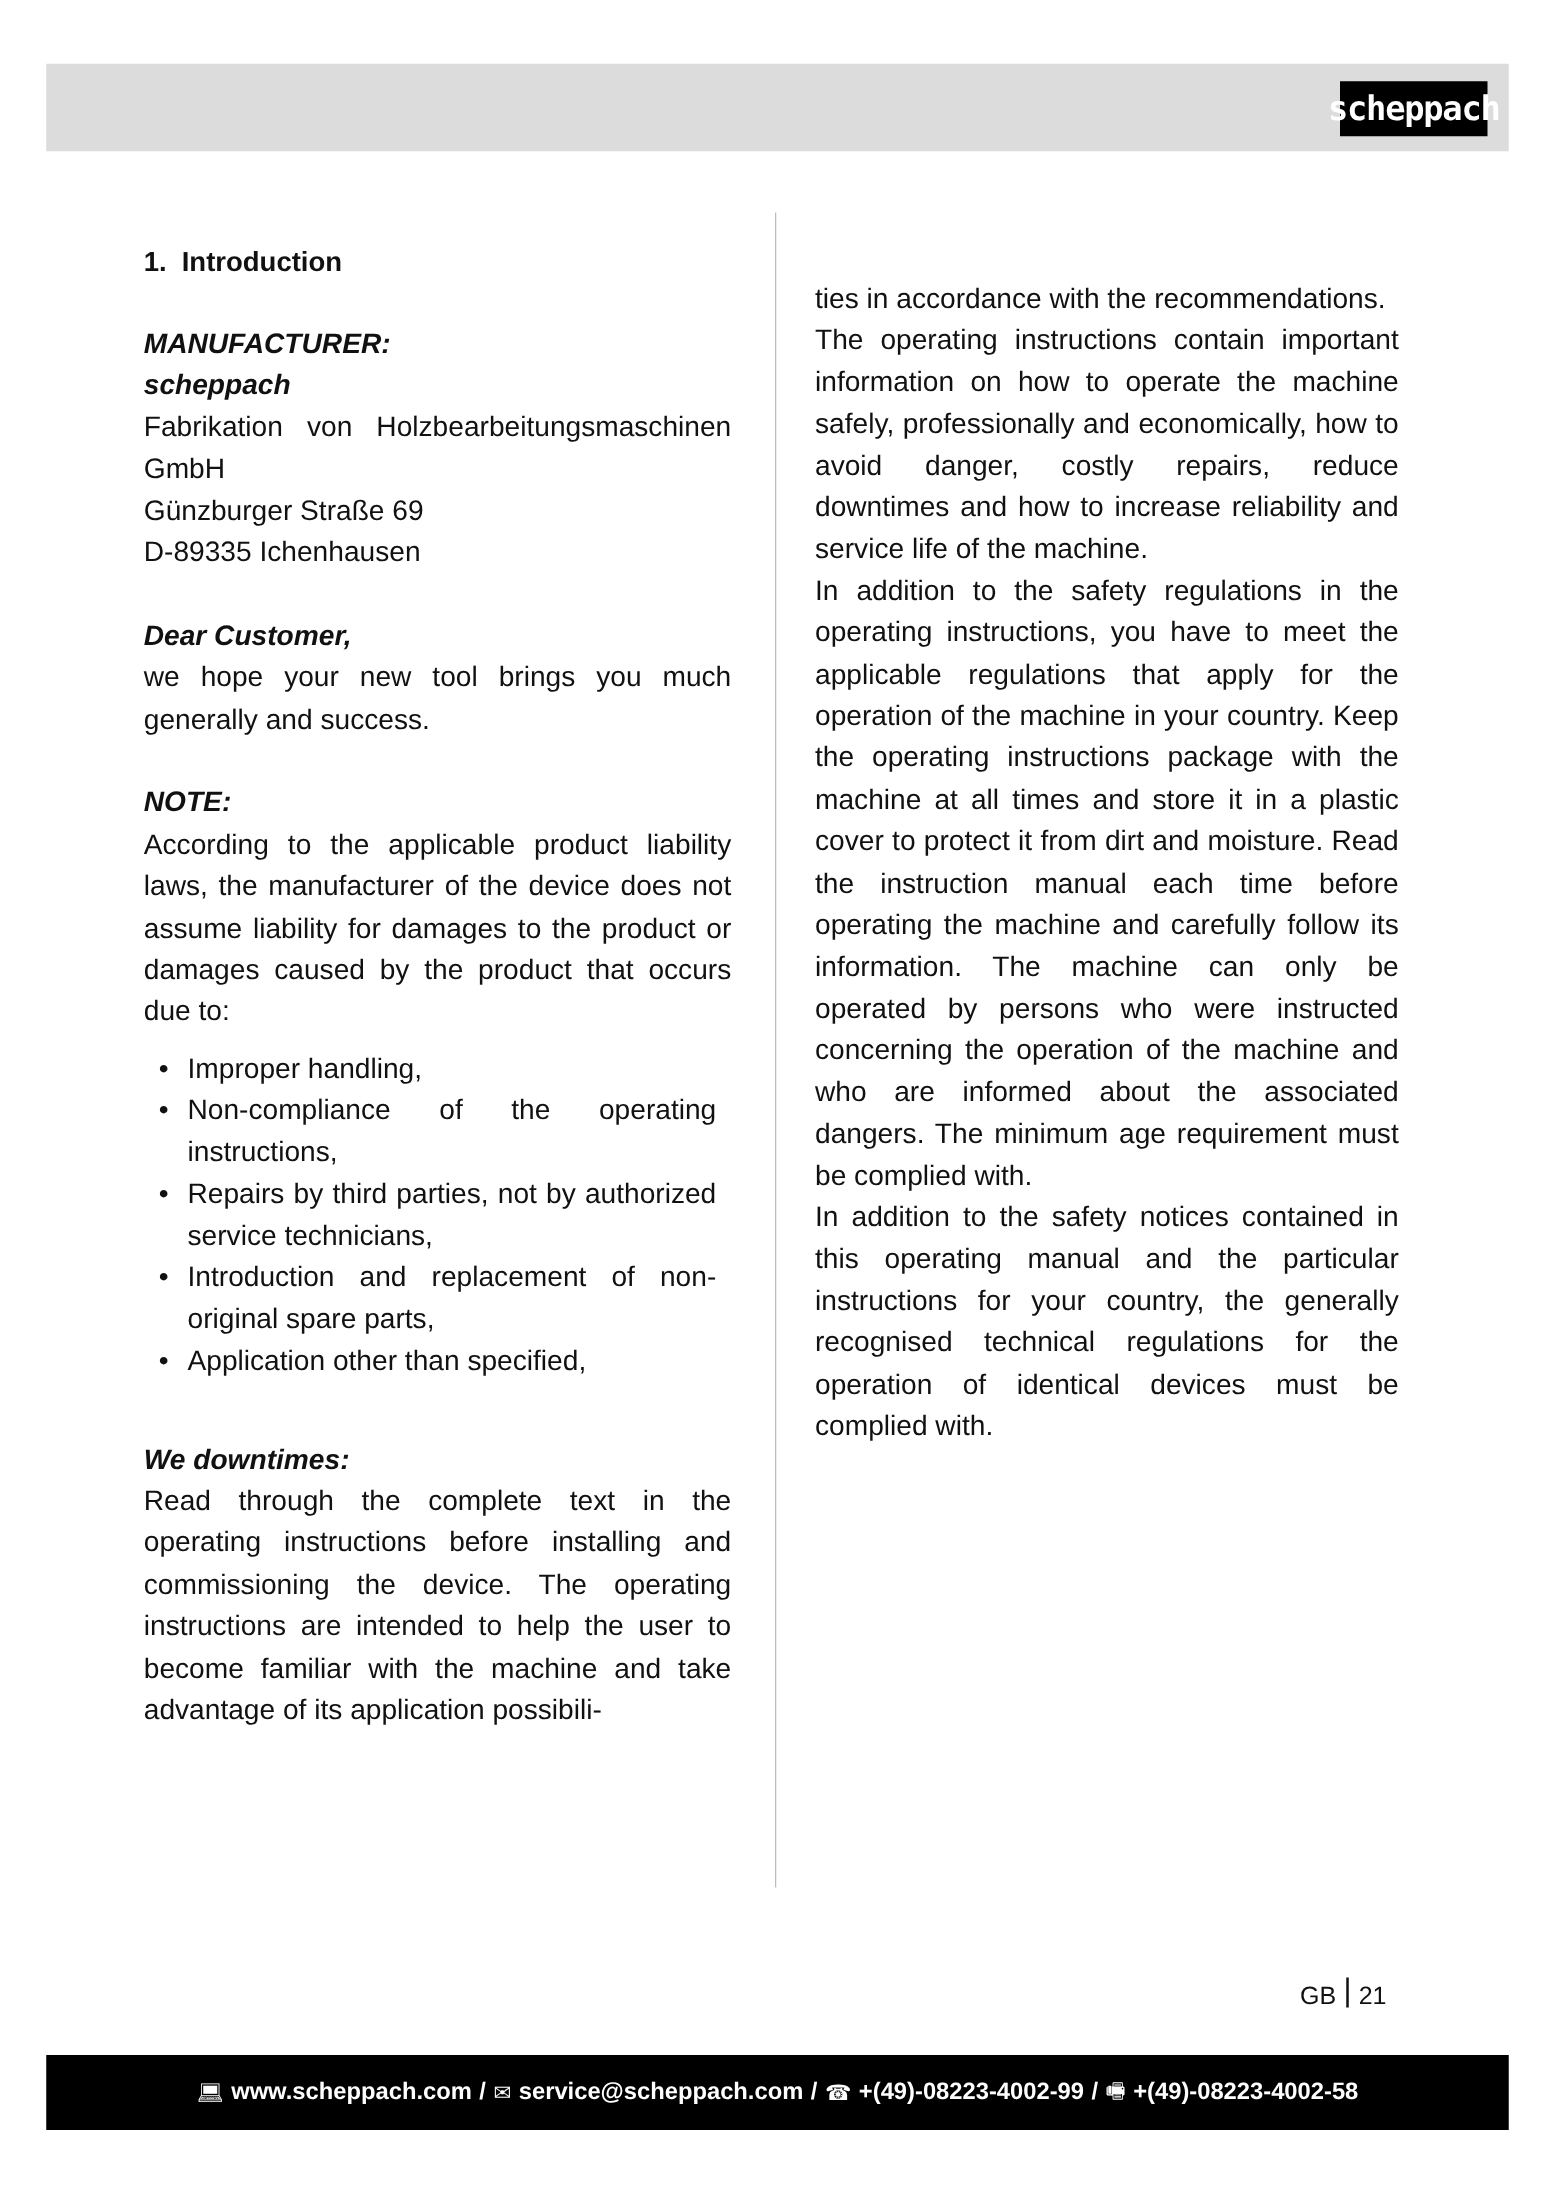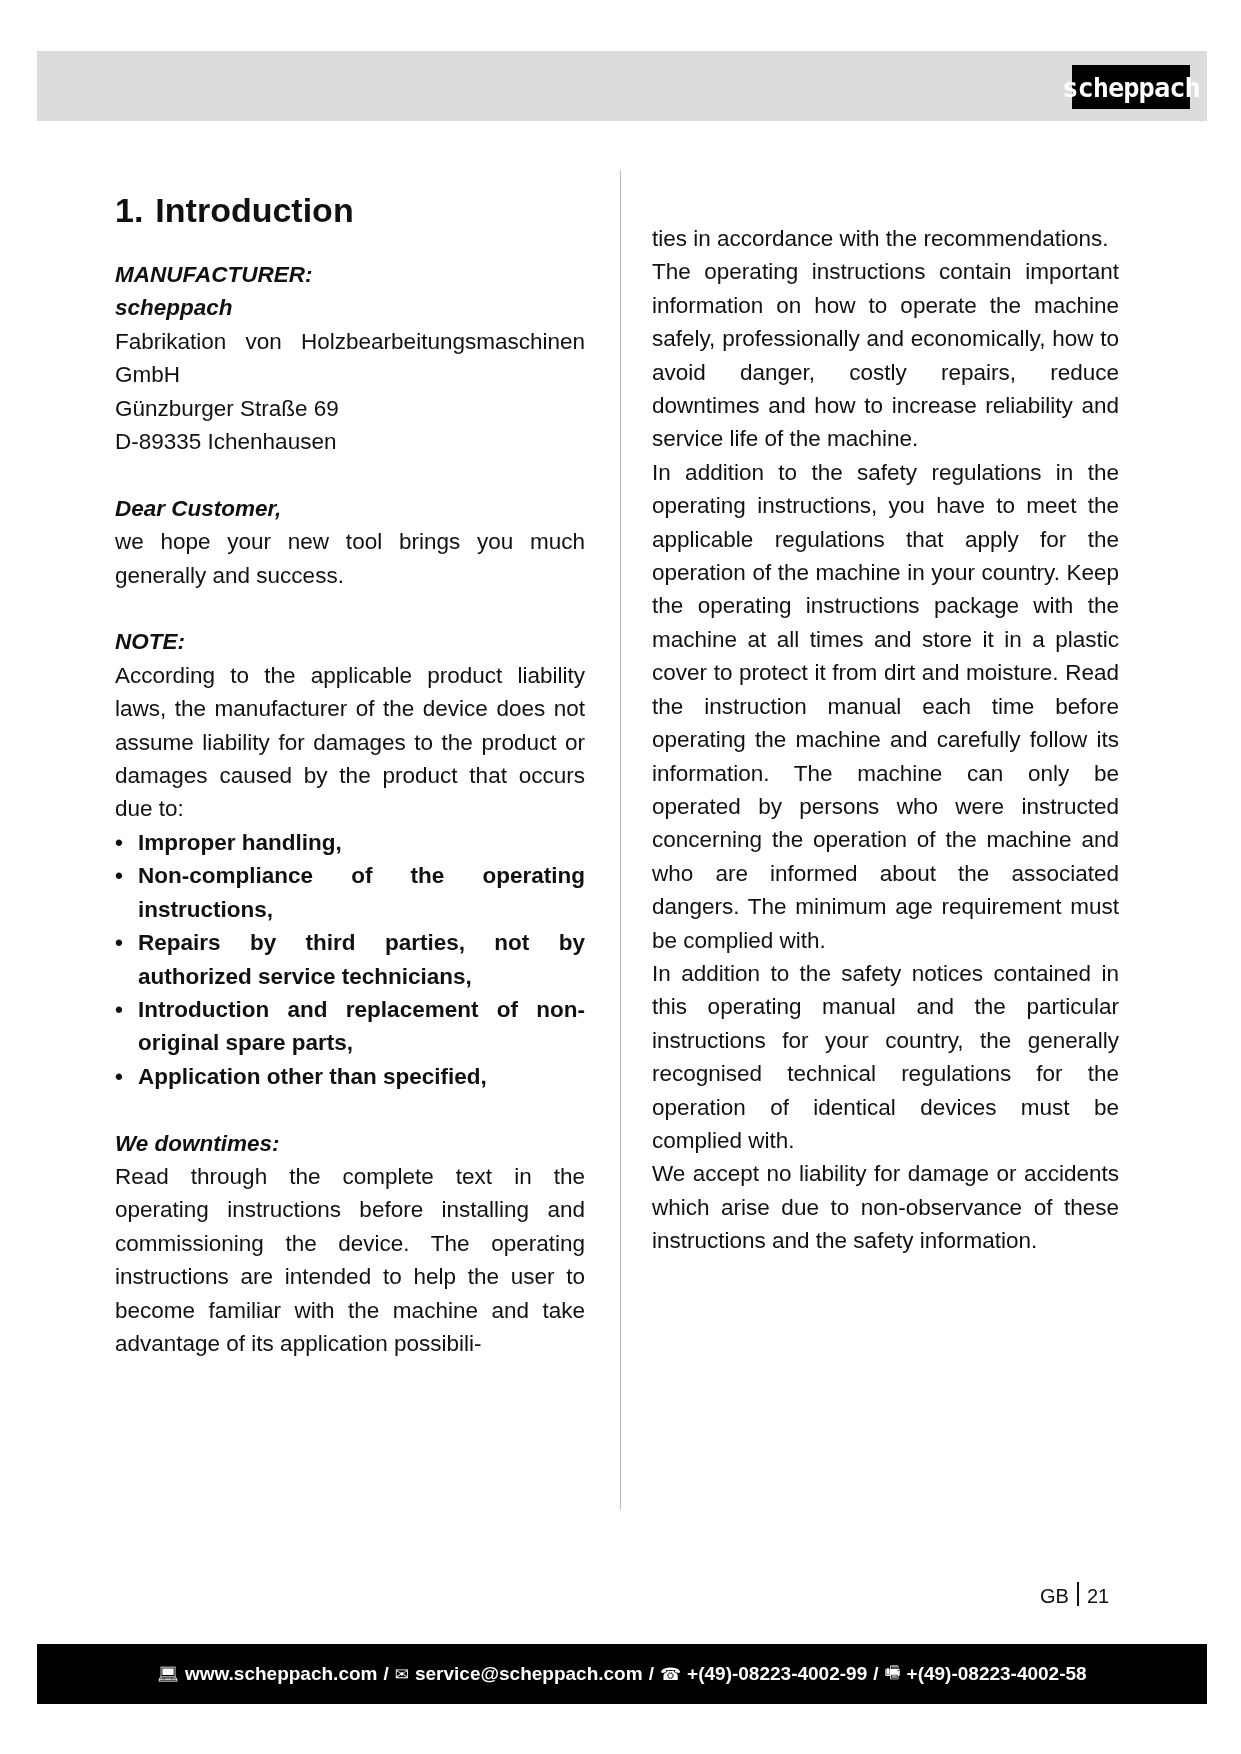--- a/index.html
+++ b/index.html
@@ -6,26 +6,26 @@
   body { width: 1241px; height: 1754px; position: relative; overflow: hidden;
          font-family: "Liberation Sans", sans-serif; color: #111; }
   .header-bar { position: absolute; left: 37px; top: 51px; width: 1170px; height: 70px; background: #dcdcdc; }
   .logo { position: absolute; left: 1072px; top: 65px; width: 118px; height: 44px; background: #000;
           color: #fff; font-family: "DejaVu Sans Mono", monospace; font-weight: bold; font-size: 27px;
           letter-spacing: -1px; display: flex; align-items: center; justify-content: center; }
   .col { position: absolute; top: 190px; font-size: 22.5px; line-height: 33.4px; }
   .col-left { left: 115px; width: 470px; }
   .col-right { left: 652px; width: 467px; margin-top: 32px; }
   .divider { position: absolute; left: 620px; top: 170px; width: 1px; height: 1340px; background: #bdbdbd; }
-  .h1 { font-size: 34px; font-weight: bold; line-height: 40px; margin: 0 0 28px 0; }
+  .h1 { font-size: 22px; font-weight: bold; line-height: 40px; margin: 0 0 28px 0; }
   .h1 .num { margin-right: 12px; }
   .bold { font-weight: bold; font-style: italic; }
   .p { text-align: justify; margin: 0; }
   .gap { height: 33.4px; }
-  ul.bullets { list-style: none; margin: 0; padding: 0; font-weight: bold; }
+  ul.bullets { list-style: none; margin: 12px; padding: 0; }
   ul.bullets li { position: relative; padding-left: 23px; text-align: justify; }
   ul.bullets li::before { content: "•"; position: absolute; left: 0; top: 0; }
   .page-num { position: absolute; left: 1040px; top: 1582px; font-size: 20px; }
   .page-num .sep { display: inline-block; width: 2px; height: 24px; background: #111; vertical-align: -3px; margin: 0 8px; }
   .footer-bar { position: absolute; left: 37px; top: 1644px; width: 1170px; height: 60px; background: #000;
                 color: #fff; font-weight: bold; font-size: 19px; display: flex; align-items: center; justify-content: center; }
   .footer-bar .ico { font-weight: normal; margin: 0 6px 0 0; font-size: 17px; }
   .footer-bar .slash { margin: 0 6px; }
 </style>
 </head>
@@ -65,21 +65,20 @@
 
   <div class="bold">We downtimes:</div>
   <div class="p">Read through the complete text in the operating instructions before installing and commissioning the device. The operating instructions are intended to help the user to become familiar with the machine and take advantage of its application possibili-</div>
 </div>
 
 <div class="col col-right">
   <div class="p">ties in accordance with the recommendations.</div>
   <div class="p">The operating instructions contain important information on how to operate the machine safely, professionally and economically, how to avoid danger, costly repairs, reduce downtimes and how to increase reliability and service life of the machine.</div>
   <div class="p">In addition to the safety regulations in the operating instructions, you have to meet the applicable regulations that apply for the operation of the machine in your country. Keep the operating instructions package with the machine at all times and store it in a plastic cover to protect it from dirt and moisture. Read the instruction manual each time before operating the machine and carefully follow its information. The machine can only be operated by persons who were instructed concerning the operation of the machine and who are informed about the associated dangers. The minimum age requirement must be complied with.</div>
   <div class="p">In addition to the safety notices contained in this operating manual and the particular instructions for your country, the generally recognised technical regulations for the operation of identical devices must be complied with.</div>
-  <div class="p">We accept no liability for damage or accidents which arise due to non-observance of these instructions and the safety information.</div>
 </div>
 
 <div class="page-num">
   <span>GB</span><span class="sep"></span><span>21</span>
 </div>
 
 <div class="footer-bar">
   <span class="ico">💻︎</span>
   <span>www.scheppach.com</span>
   <span class="slash">/</span>

